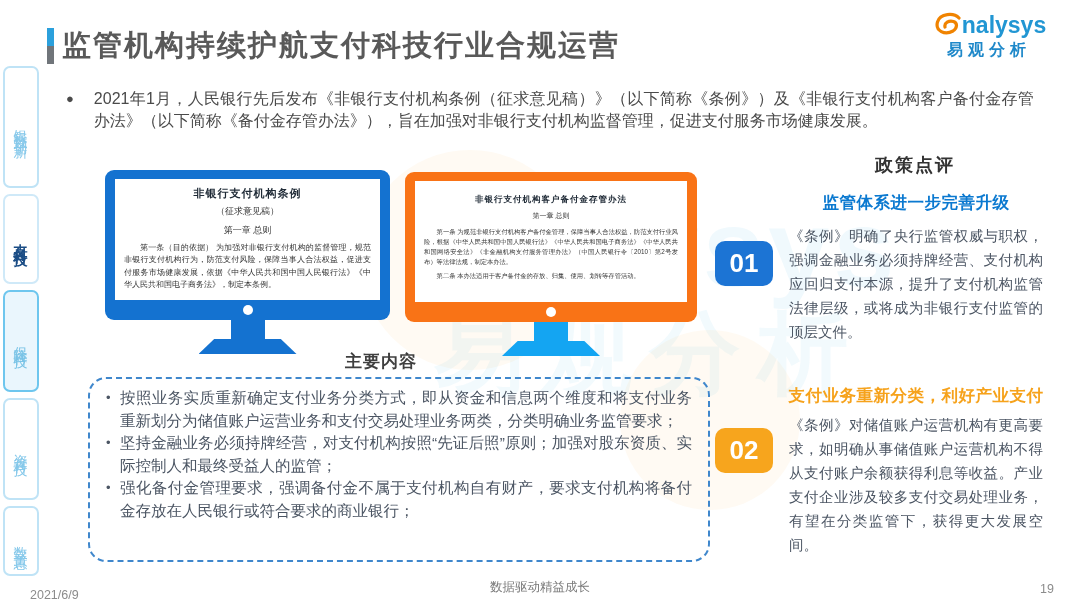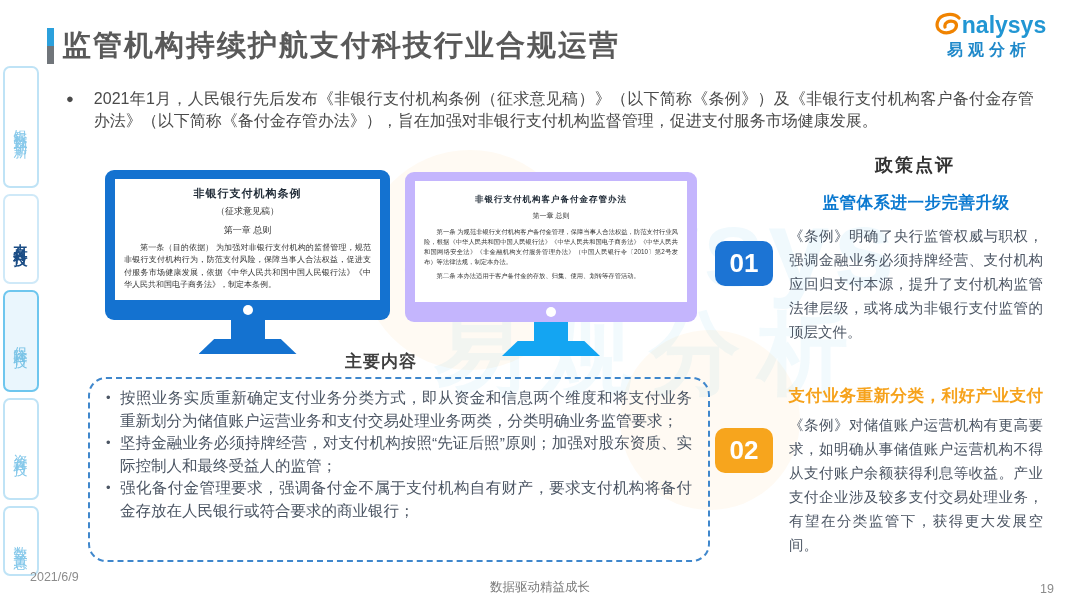--- a/index.html
+++ b/index.html
@@ -51,21 +51,21 @@
 
   
   .intro { position:absolute; left:66px; top:88px; width:976px; display:flex; }
   .intro-bullet { font-size:13px; color:#4a4a4a; margin-right:20px; line-height:22px; }
   .intro-text { font-size:16px; color:#4a4a4a; line-height:22px; text-align:justify; width:940px; }
 
   
   .monitor { position:absolute; }
   .mframe { position:relative; border-radius:9px; }
   .m1 .mframe { width:285px; height:150px; background:#1472d0; }
-  .m2 .mframe { width:292px; height:150px; background:#c4b5fd;padding-left:40px; }
+  .m2 .mframe { width:292px; height:150px; background:#f97316;padding-left:40px; }
   .mscreen {
     position:absolute; left:10px; right:10px; top:9px; bottom:20px;
     background:#ffffff; overflow:hidden; padding:7px 9px;
   }
   .mcam {
     position:absolute; left:50%; bottom:5px; transform:translateX(-50%);
     width:10px; height:10px; border-radius:50%; background:#ffffff;
   }
   .mneck { margin:0 auto; width:34px; height:19px; }
   .m1 .mneck { background:#1472d0; }
@@ -122,21 +122,21 @@
 
   .badge {
     position:absolute; left:715px; width:58px; height:45px;
     border-radius:10px; display:flex; align-items:center; justify-content:center;
     color:#ffffff; font-size:26px; font-weight:bold;
   }
   .badge.b1 { top:241px; background:#1c74d4; }
   .badge.b2 { top:428px; background:#f7a51d; }
 
   
-  .footer-date { position:absolute; left:30px;  bottom:24px; font-size:12.5px; color:#8c8c8c;margin-top:40px; }
+  .footer-date { position:absolute; left:30px;  bottom:6px; font-size:12.5px; color:#8c8c8c;margin-top:40px; }
   .footer-center { position:absolute; left:0; right:0; bottom:12px; text-align:center; font-size:12.5px; color:#7a7a7a; }
   .footer-page { position:absolute; right:26px; bottom:12px; font-size:12.5px; color:#8c8c8c; }
 </style>
 </head>
 <body>
 
 <div class="wm-blob b1"></div>
 <div class="wm-blob b2"></div>
 <div class="watermark">
   <div>analysys</div>

